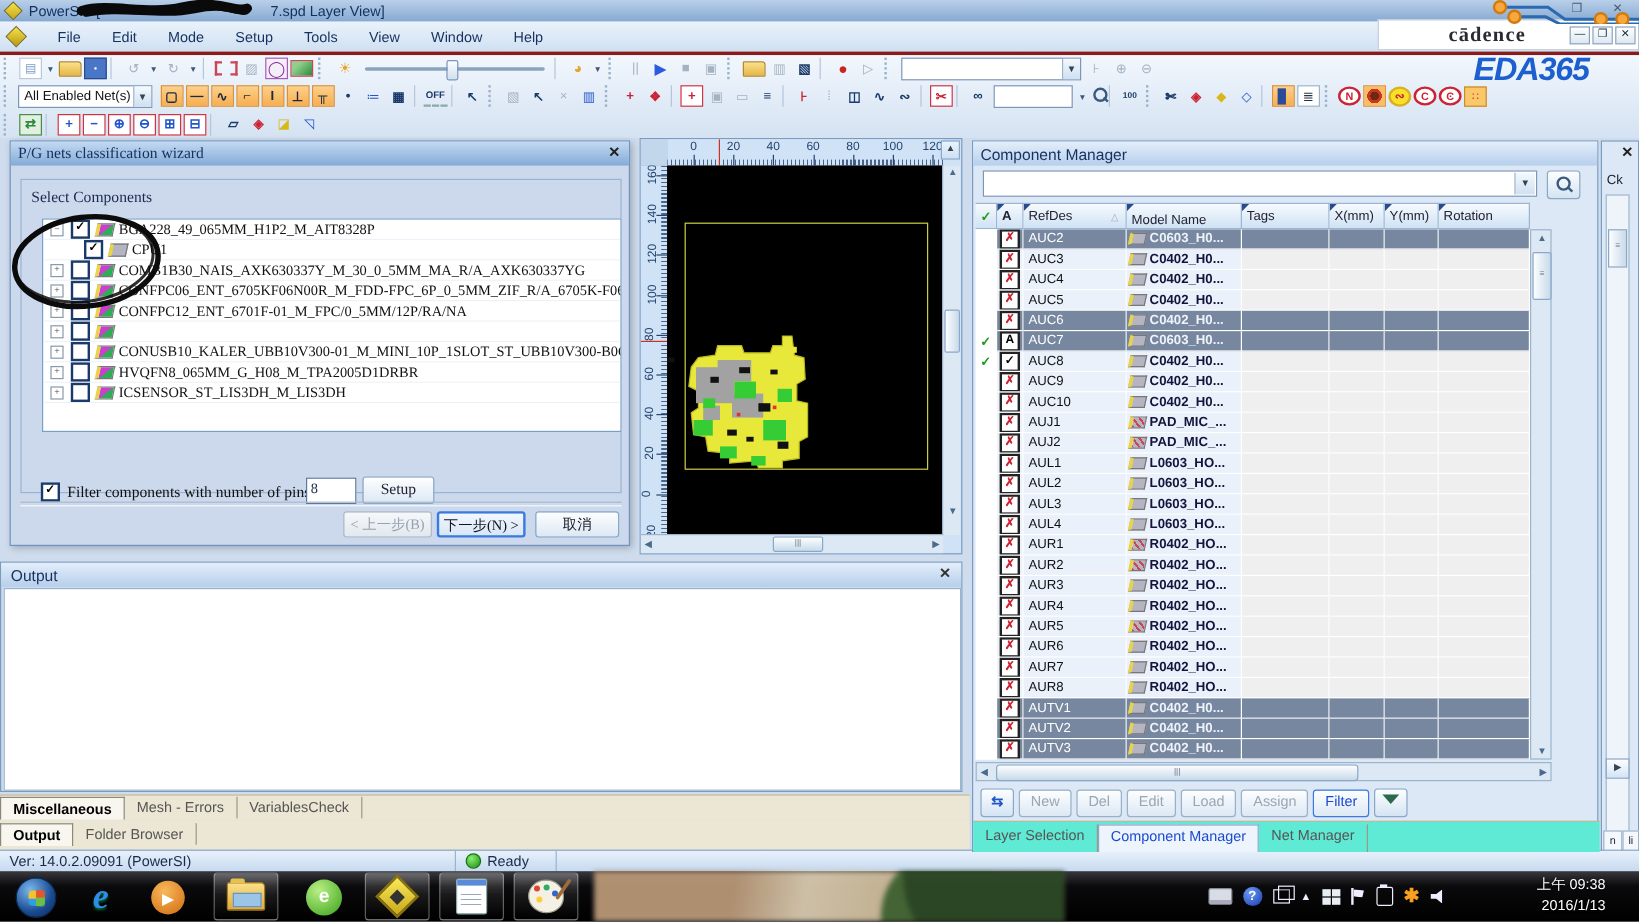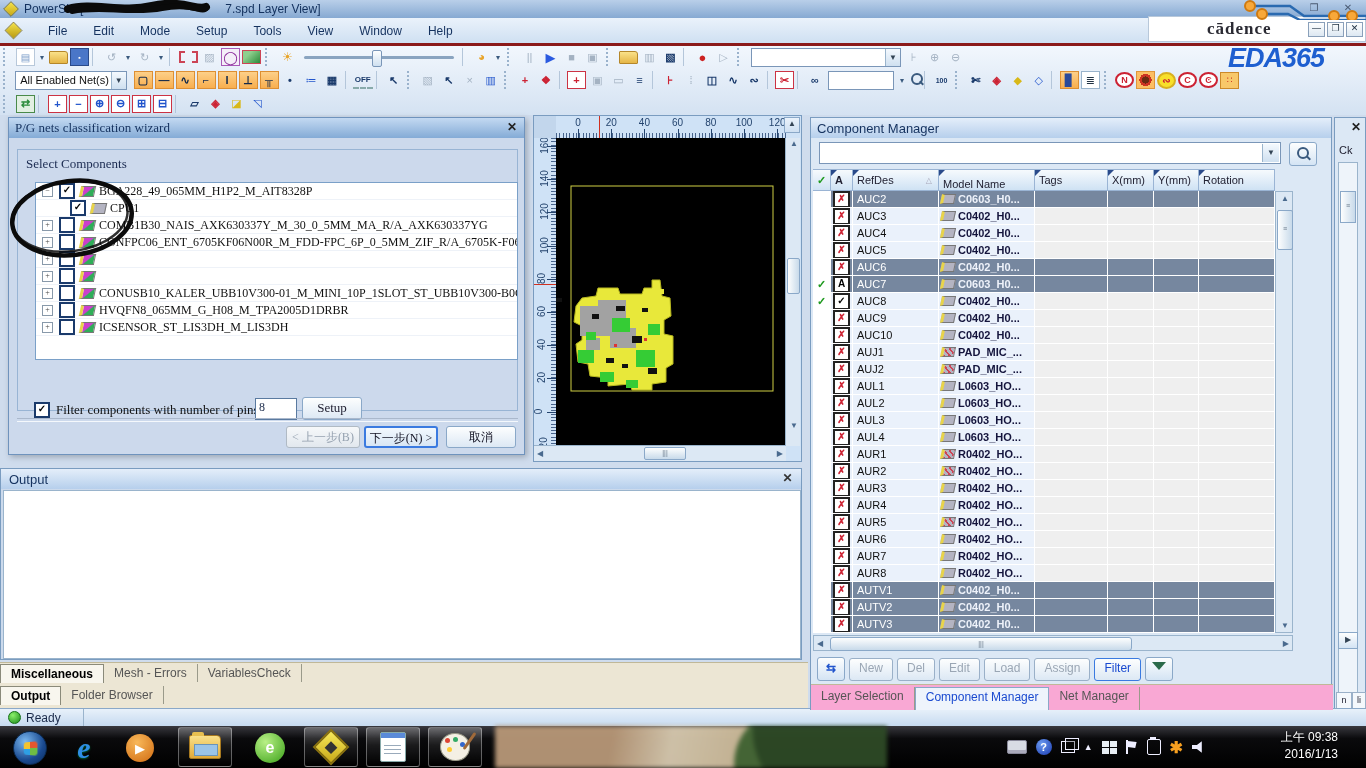--- a/index.html
+++ b/index.html
@@ -159,21 +159,21 @@
   #cm-vthumb{position:absolute;left:1px;top:18px;width:14px;height:38px;background:linear-gradient(90deg,#fdfefe,#c8daea);border:1px solid #8aa8c8;border-radius:2px;text-align:center;font-size:7px;line-height:36px;color:#678;}
   #cm-hscroll{position:absolute;left:2px;top:517px;width:480px;height:16px;background:#dce8f4;border:1px solid #9ab4cc;box-sizing:border-box;}
   #cm-hthumb{position:absolute;left:16px;top:1px;width:300px;height:12px;background:linear-gradient(#fdfefe,#c8daea);border:1px solid #8aa8c8;border-radius:3px;text-align:center;font-size:7px;line-height:11px;color:#678;}
   #cm-btnrow{position:absolute;left:0;top:537px;width:522px;height:28px;display:flex;align-items:center;padding-left:6px;box-sizing:border-box;gap:4px;}
   .cm-btn{height:21px;padding:0 9px;background:linear-gradient(#fdfefe,#dce8f4);border:1px solid #9ab0c8;border-radius:3px;font-size:12px;color:#9aa6b4;line-height:19px;}
   .cm-btn.en{color:#223;}
   .cm-btn.active{border:1px solid #3a7ae0;color:#1a4ad0;}
   #cm-refresh{width:26px;height:22px;background:linear-gradient(#fdfefe,#d4e4f4);border:1px solid #8aa8c8;border-radius:3px;color:#2255cc;font-size:12px;text-align:center;line-height:20px;font-weight:bold;}
   #cm-funnel{width:26px;height:22px;background:linear-gradient(#fdfefe,#d4e4f4);border:1px solid #8aa8c8;border-radius:3px;text-align:center;}
   .funnel{display:inline-block;margin-top:4px;width:0;height:0;border-left:7px solid transparent;border-right:7px solid transparent;border-top:8px solid #2a6a4a;}
-  #cm-tabs{position:absolute;left:0;top:566px;width:522px;height:26px;background:#f9a8d4;border-top:1px solid #c0b898;display:flex;padding-top:2px;box-sizing:border-box;}
+  #cm-tabs{position:absolute;left:0;top:566px;width:522px;height:26px;background:#5eead4;border-top:1px solid #c0b898;display:flex;padding-top:2px;box-sizing:border-box;}
   .cmtab{padding:2px 10px;font-size:12px;color:#555;border-right:1px solid #9a9a8a;}
   .cmtab.active{background:#eef4fc;border:1px solid #8aa8c8;border-bottom:none;color:#1a4ad0;}
   
   #sidestrip{left:1334px;top:117px;width:32px;height:593px;background:#dce8f5;border:1px solid #7a9cc0;box-sizing:border-box;}
   #ss-close{position:absolute;right:4px;top:2px;font-weight:bold;color:#222;font-size:12px;}
   #ss-label{position:absolute;left:4px;top:26px;font-size:11px;color:#223;}
   #ss-track{position:absolute;left:3px;top:44px;width:18px;height:540px;background:#eef4fa;border:1px solid #9ab4cc;}
   #ss-thumb{position:absolute;left:1px;top:28px;width:14px;height:30px;background:linear-gradient(90deg,#fdfefe,#c8daea);border:1px solid #8aa8c8;text-align:center;font-size:7px;line-height:28px;color:#678;}
   #ss-arrow{position:absolute;left:3px;top:514px;width:18px;height:15px;background:linear-gradient(#fdfefe,#d4e4f4);border:1px solid #8aa8c8;font-size:8px;text-align:center;line-height:13px;color:#345;}
   #ss-b1{position:absolute;left:1px;top:574px;width:14px;height:16px;border:1px solid #9ab0c8;background:#f4f8fc;font-size:9px;text-align:center;line-height:14px;color:#223;}
@@ -443,20 +443,21 @@
             <div class="tree-row">
               <span class="expander">+</span>
               <span class="cb"></span>
               <span class="pkg"></span>
               <span>CONFPC06_ENT_6705KF06N00R_M_FDD-FPC_6P_0_5MM_ZIF_R/A_6705K-F06N-00R</span>
             </div>
             <div class="tree-row">
               <span class="expander">+</span>
               <span class="cb"></span>
               <span class="pkg"></span>
+              <span>CONFPC12_ENT_6701F-01_M_FPC/0_5MM/12P/RA/NA</span>
             </div>
             <div class="tree-row">
               <span class="expander">+</span>
               <span class="cb"></span>
               <span class="pkg"></span>
             </div>
             <div class="tree-row">
               <span class="expander">+</span>
               <span class="cb"></span>
               <span class="pkg"></span>
@@ -1064,20 +1065,21 @@
     <div id="ss-label">Ck</div>
     <div id="ss-track">
       <div id="ss-thumb">≡</div>
     </div>
     <div id="ss-arrow">▶</div>
     <div id="ss-b1">n</div>
     <div id="ss-b2">li</div>
   </div>
 
   <div id="statusbar" class="abs">
+    <div id="sb1" class="sb-sec">Ver: 14.0.2.09091 (PowerSI)</div>
     <div id="sb3" class="sb-sec">
       <span id="ready-dot"></span>
       <span>Ready</span>
     </div>
     <div class="sb-sec" style="flex:1;border-right:none;"></div>
   </div>
 
   <div id="taskbar" class="abs">
     <div id="tb-wallpaper"></div>
     <div class="tk-plain" id="start-orb">

